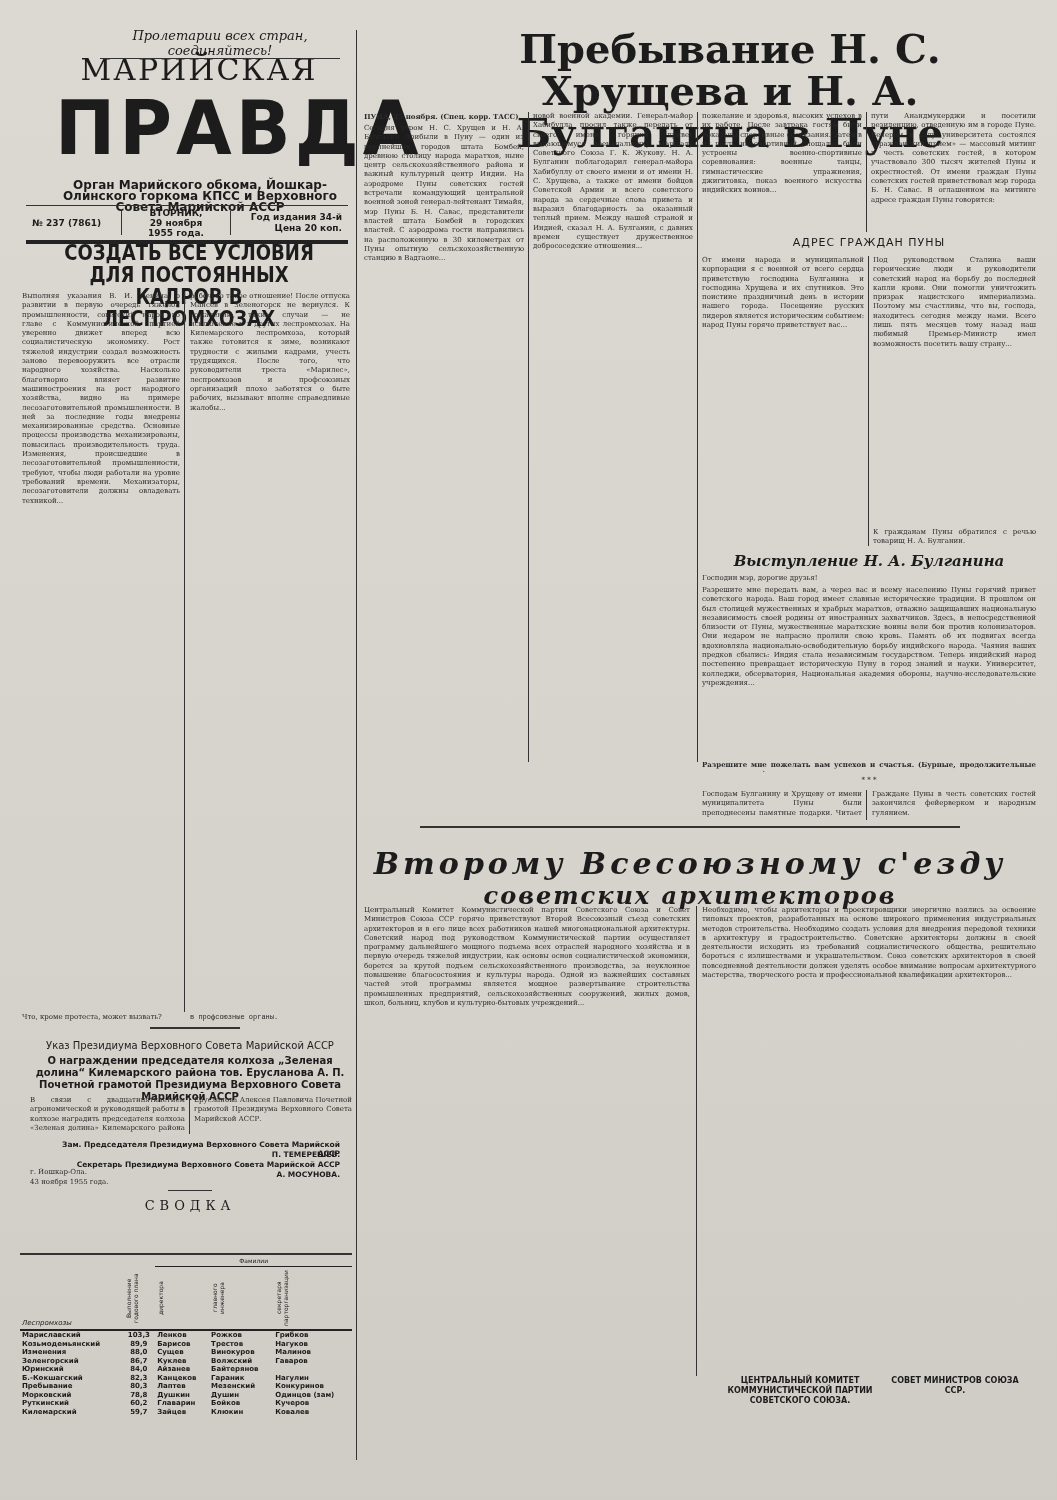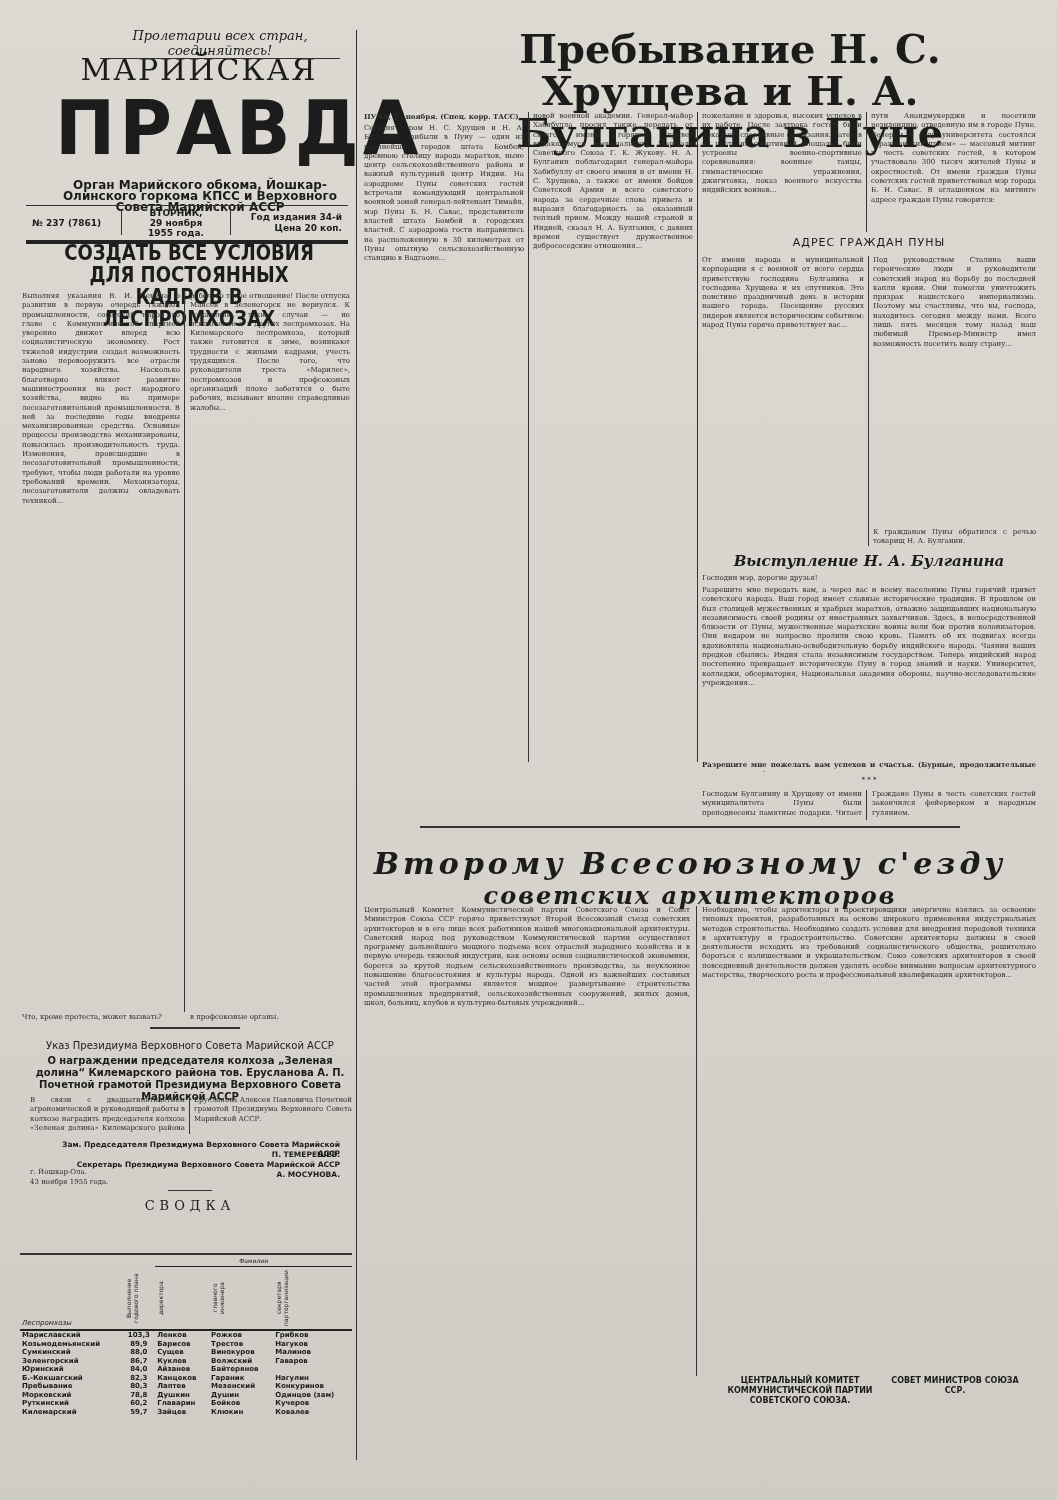--- a/index.html
+++ b/index.html
@@ -51,21 +51,21 @@
       <div style="padding:0">Год издания 34-й</div>
       <div style="padding:0">Цена 20 коп.</div>
     </div>
   </div>
 
   <div class="abs h-left">СОЗДАТЬ ВСЕ УСЛОВИЯ ДЛЯ ПОСТОЯННЫХ КАДРОВ В ЛЕСПРОМХОЗАХ</div>
   <div class="abs col" style="left:22px;top:292px;width:158px;height:720px;">Выполняя указания В. И. Ленина о развитии в первую очередь тяжелой промышленности, советский народ во главе с Коммунистической партией уверенно движет вперед всю социалистическую экономику. Рост тяжелой индустрии создал возможность заново перевооружить все отрасли народного хозяйства. Насколько благотворно влияет развитие машиностроения на рост народного хозяйства, видно на примере лесозаготовительной промышленности. В ней за последние годы внедрены механизированные средства. Основные процессы производства механизированы, повысилась производительность труда. Изменения, происшедшие в лесозаготовительной промышленности, требуют, чтобы люди работали на уровне требований времени. Механизаторы, лесозаготовители должны овладевать техникой...</div>
   <div class="abs vrule" style="left:184px;top:292px;height:720px;"></div>
   <div class="abs col" style="left:190px;top:292px;width:160px;height:720px;">рабочего такое отношение! После отпуска Мансев в Зеленогорск не вернулся. К сожалению, такие случаи — не исключение и в других леспромхозах. На Килемарского леспромхоза, который также готовится к зиме, возникают трудности с жилыми кадрами, учесть трудящихся. После того, что руководители треста «Марилес», леспромхозов и профсоюзных организаций плохо заботятся о быте рабочих, вызывают вполне справедливые жалобы...</div>
   <div class="abs col" style="left:22px;top:1013px;width:180px;height:10px;">Что, кроме протеста, может вызвать?</div>
-  <div class="abs col" style="left:190px;top:1013px;width:160px;height:10px;">в профсоюзные органы.</div>
+  <div class="abs col" style="left:190px;top:1013px;width:160px;height:10px;font-family:Liberation Mono, monospace;">в профсоюзные органы.</div>
   <div class="abs hrule" style="left:150px;top:1027px;width:90px;height:2px;"></div>
 
   <div class="abs vrule" style="left:356px;top:30px;height:1430px;"></div>
 
   <div class="abs h-main">Пребывание Н. С. Хрущева и Н. А. Булганина в Пуне</div>
   <div class="abs col" style="left:364px;top:112px;width:160px;height:12px;font-weight:bold;">ПУНА, 25 ноября. (Спец. корр. ТАСС).</div>
   <div class="abs col" style="left:364px;top:124px;width:160px;height:636px;">Сегодня утром Н. С. Хрущев и Н. А. Булганин прибыли в Пуну — один из крупнейших городов штата Бомбей, древнюю столицу народа маратхов, ныне центр сельскохозяйственного района и важный культурный центр Индии. На аэродроме Пуны советских гостей встречали командующий центральной военной зоной генерал-лейтенант Тимайя, мэр Пуны Б. Н. Савас, представители властей штата Бомбей в городских властей. С аэродрома гости направились на расположенную в 30 километрах от Пуны опытную сельскохозяйственную станцию в Вадгаоне...</div>
   <div class="abs vrule" style="left:528px;top:112px;height:650px;"></div>
   <div class="abs col" style="left:533px;top:112px;width:160px;height:650px;">новой военной академии. Генерал-майор Хабибулла просил также передать от своего имени горячий привет выдающемуся военачальнику Маршалу Советского Союза Г. К. Жукову. Н. А. Булганин поблагодарил генерал-майора Хабибуллу от своего имени и от имени Н. С. Хрущева, а также от имени бойцов Советской Армии и всего советского народа за сердечные слова привета и выразил благодарность за оказанный теплый прием. Между нашей страной и Индией, сказал Н. А. Булганин, с давних времен существует дружественное добрососедские отношения...</div>
   <div class="abs vrule" style="left:697px;top:112px;height:650px;"></div>
@@ -147,21 +147,21 @@
           <td>Грибков</td>
         </tr>
         <tr>
           <td>Козьмодемьянский</td>
           <td style="text-align: center;">89,9</td>
           <td>Барисов</td>
           <td>Трестов</td>
           <td>Нагуков</td>
         </tr>
         <tr>
-          <td>Сумкинский</td>
+          <td>Изменения</td>
           <td style="text-align: center;">88,0</td>
           <td>Сущев</td>
           <td>Винокуров</td>
           <td>Малинов</td>
         </tr>
         <tr>
           <td>Зеленгорский</td>
           <td style="text-align: center;">86,7</td>
           <td>Куклев</td>
           <td>Волжский</td>

